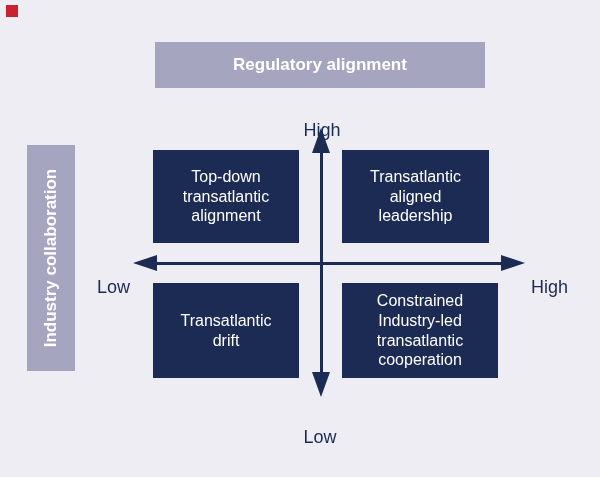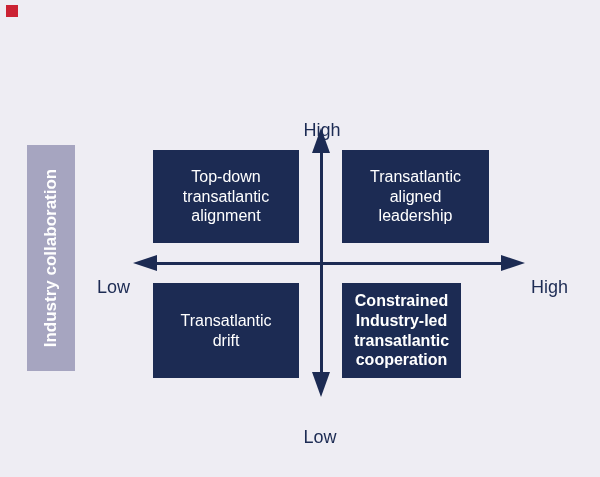--- a/index.html
+++ b/index.html
@@ -138,29 +138,32 @@
     align-items: center;
     justify-content: center;
     text-align: center;
     font-size: 16px;
     line-height: 1.22;
     white-space: pre-line;
   }
   .q-tl { left: 153px; top: 150px; width: 146px; height: 93px; align-items: center; }
   .q-tr { left: 342px; top: 150px; width: 147px; height: 93px; }
   .q-bl { left: 153px; top: 283px; width: 146px; height: 95px; }
-  .q-br { left: 342px; top: 283px; width: 119px; height: 95px; font-weight: bold; }
+  .q-br { left: 342px; top: 283px; width: 156px; height: 95px; }
 </style>
 </head>
 <body>
 
 <div class="canvas">
 
   <div class="red-marker"></div>
 
+  <div class="banner banner-top">
+    <span>Regulatory alignment</span>
+  </div>
 
   <div class="banner banner-left">
     <span class="vtext">Industry collaboration</span>
   </div>
 
   <div class="axis-line v-line"></div>
   <div class="axis-line h-line"></div>
 
   <div class="arrow arrow-up"></div>
   <div class="arrow arrow-down"></div>

